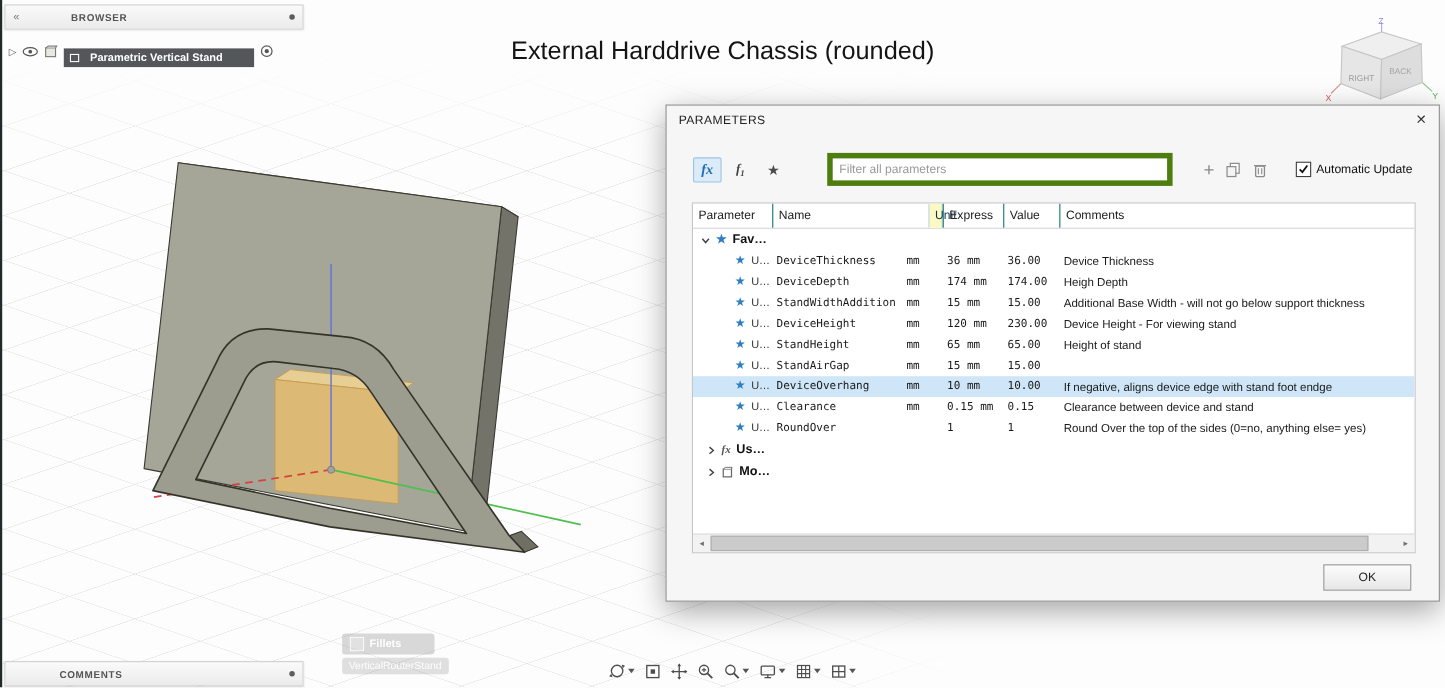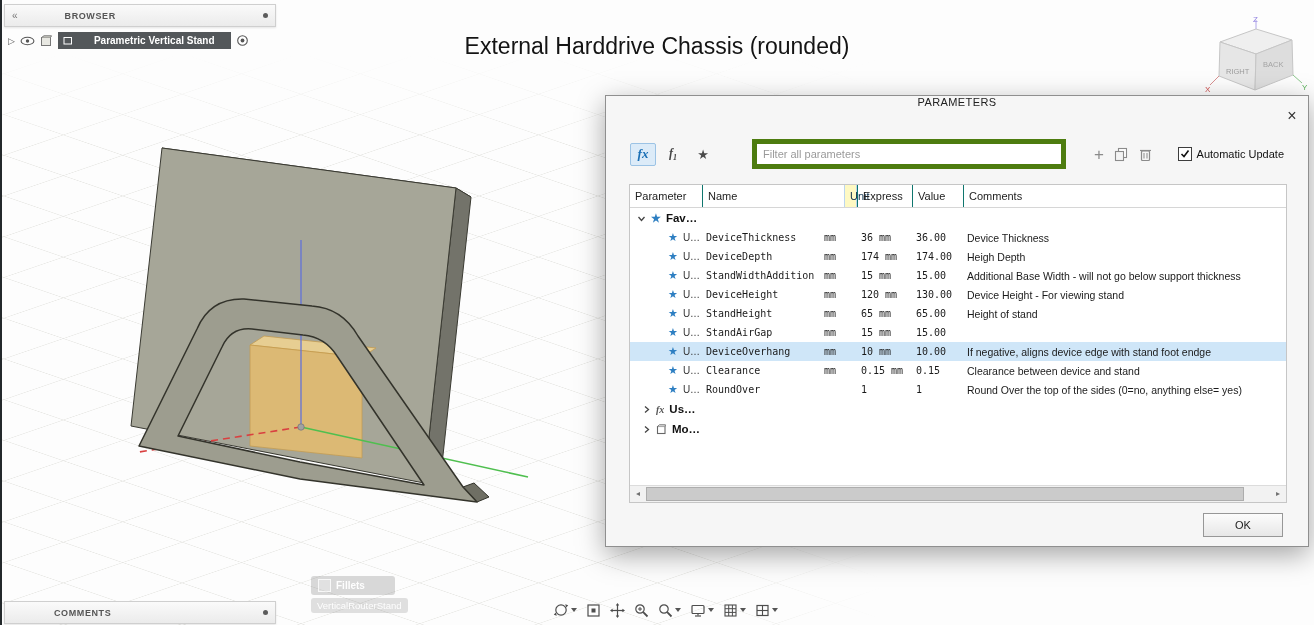--- a/index.html
+++ b/index.html
@@ -21,32 +21,32 @@
   .panel-bar{height:21px;background:linear-gradient(#fafafa,#ebebeb);
     border:1px solid #cfcfcf;display:flex;align-items:center;padding:0 7px;
     box-shadow:0 1px 2px rgba(0,0,0,.10);}
   .panel-chevrons{font-size:10px;color:#777;line-height:1;}
   .panel-title{font-size:9px;font-weight:bold;letter-spacing:.6px;color:#555;margin-left:7px;flex:1;padding-left:40px;}
   .panel-dot{width:5px;height:5px;border-radius:50%;background:#5c5c5c;}
 
   .tree-row{display:flex;align-items:center;gap:5px;margin-top:5px;padding-left:4px;}
   .tree-expand{font-size:9px;color:#555;}
   .tree-selected{background:#53575a;color:#fff;font-size:10px;height:17px;
-    display:flex;align-items:center;gap:21px;padding:0 8px 0 5px;width:160px;}
+    display:flex;align-items:center;gap:9px;padding:0 8px 0 5px;width:160px;margin-top:12px;}
   .tree-selected .lbl{white-space:nowrap;overflow:hidden;font-weight:bold;}
 
   
   .viewcube{position:absolute;right:6px;top:14px;z-index:4;}
 
   
   .params-dialog{position:absolute;left:605px;top:95px;width:702px;height:450px;
     background:#f6f6f6;border:1px solid #8f8f8f;box-shadow:0 8px 26px rgba(0,0,0,.35);
     z-index:10;}
   .dlg-titlebar{height:28px;display:flex;align-items:center;padding:0 11px;
-    font-size:11px;letter-spacing:.4px;color:#222;flex-direction:column;}
+    font-size:11px;letter-spacing:.4px;color:#222;}
   .dlg-close{margin-left:auto;font-size:16px;color:#333;line-height:1;cursor:default;}
 
   .dlg-toolbar{position:absolute;left:24px;right:24px;top:46px;height:24px;
     display:flex;align-items:center;}
   .tbtn{width:24px;height:21px;display:flex;align-items:center;justify-content:center;
     border:1px solid transparent;border-radius:2px;}
   .tbtn.active{background:#dcebf8;border-color:#9cc3e5;}
   .fx-text{font-family:"Liberation Serif",serif;font-style:italic;font-weight:bold;
     font-size:13px;color:#1a6fb5;}
   .f1-text{font-family:"Liberation Serif",serif;font-style:italic;font-weight:bold;
@@ -301,21 +301,21 @@
       <div class="c-comment">Additional Base Width - will not go below support thickness</div>
     </div>
     <div class="prow">
       <div class="c-param">
           <span class="star">★</span>
           <span>U…</span>
         </div>
       <div class="c-name">DeviceHeight</div>
       <div class="c-unit">mm</div>
       <div class="c-expr">120 mm</div>
-      <div class="c-val">130.00</div>
+      <div class="c-val">230.00</div>
       <div class="c-comment">Device Height - For viewing stand</div>
     </div>
     <div class="prow">
       <div class="c-param">
           <span class="star">★</span>
           <span>U…</span>
         </div>
       <div class="c-name">StandHeight</div>
       <div class="c-unit">mm</div>
       <div class="c-expr">65 mm</div>

